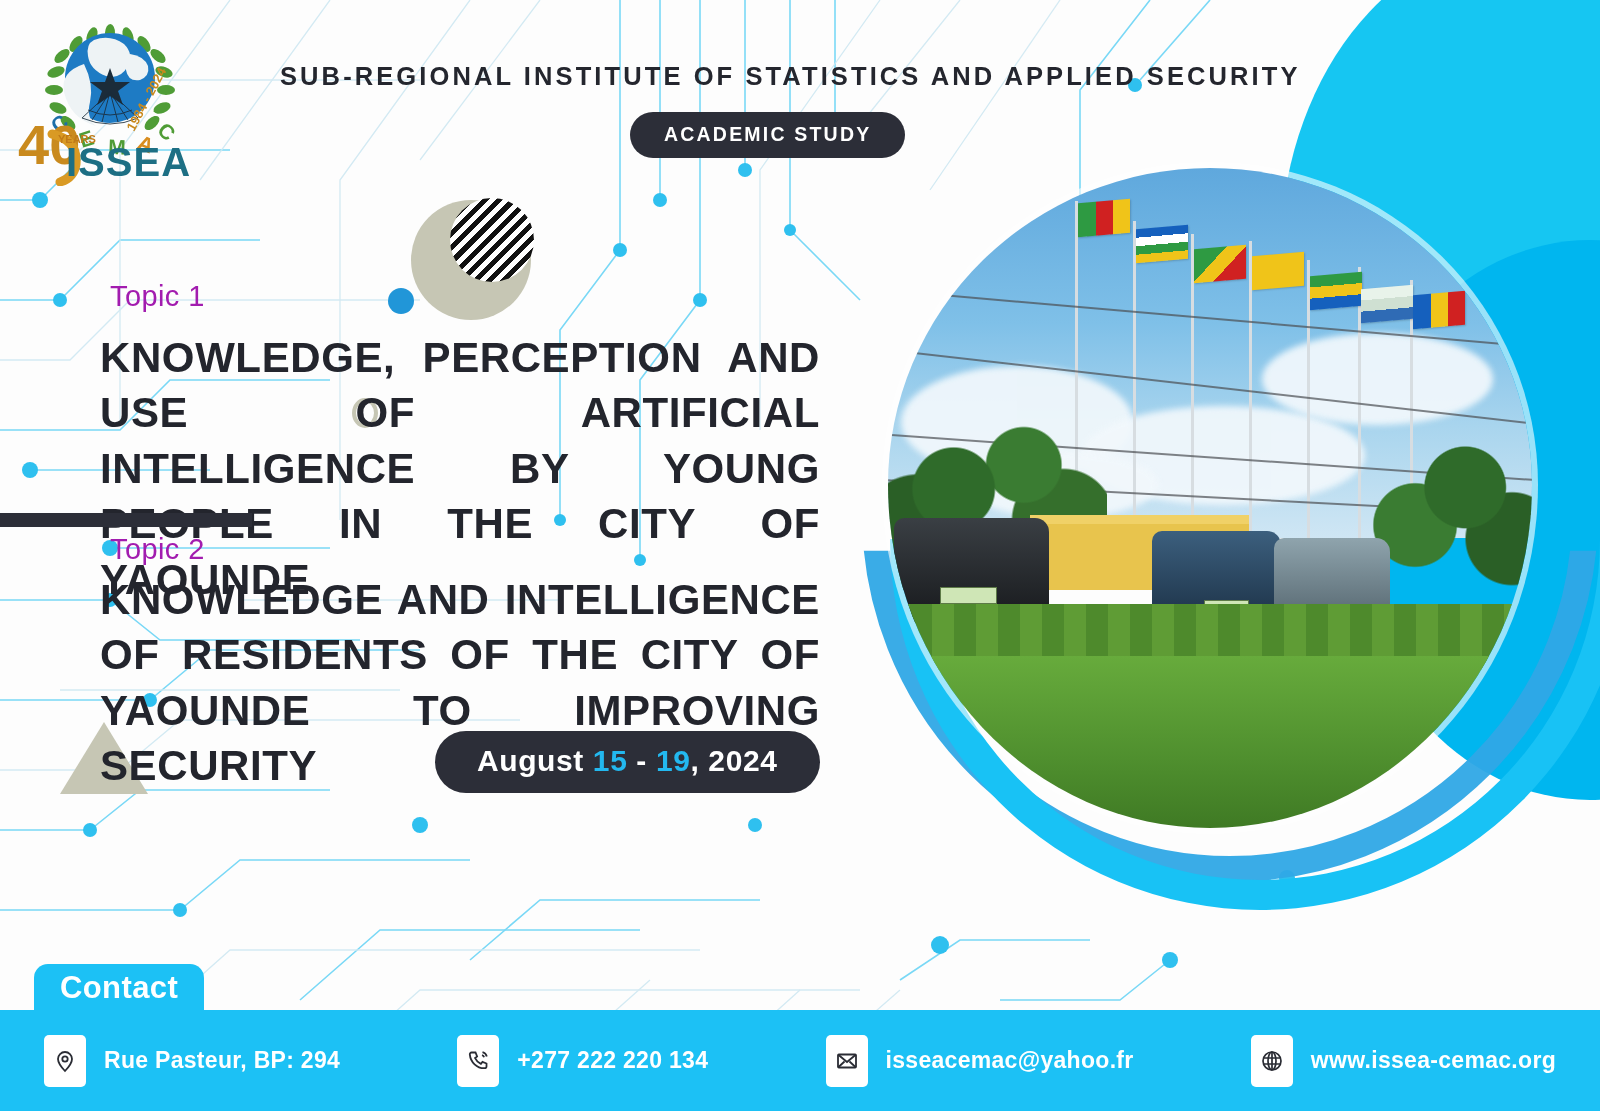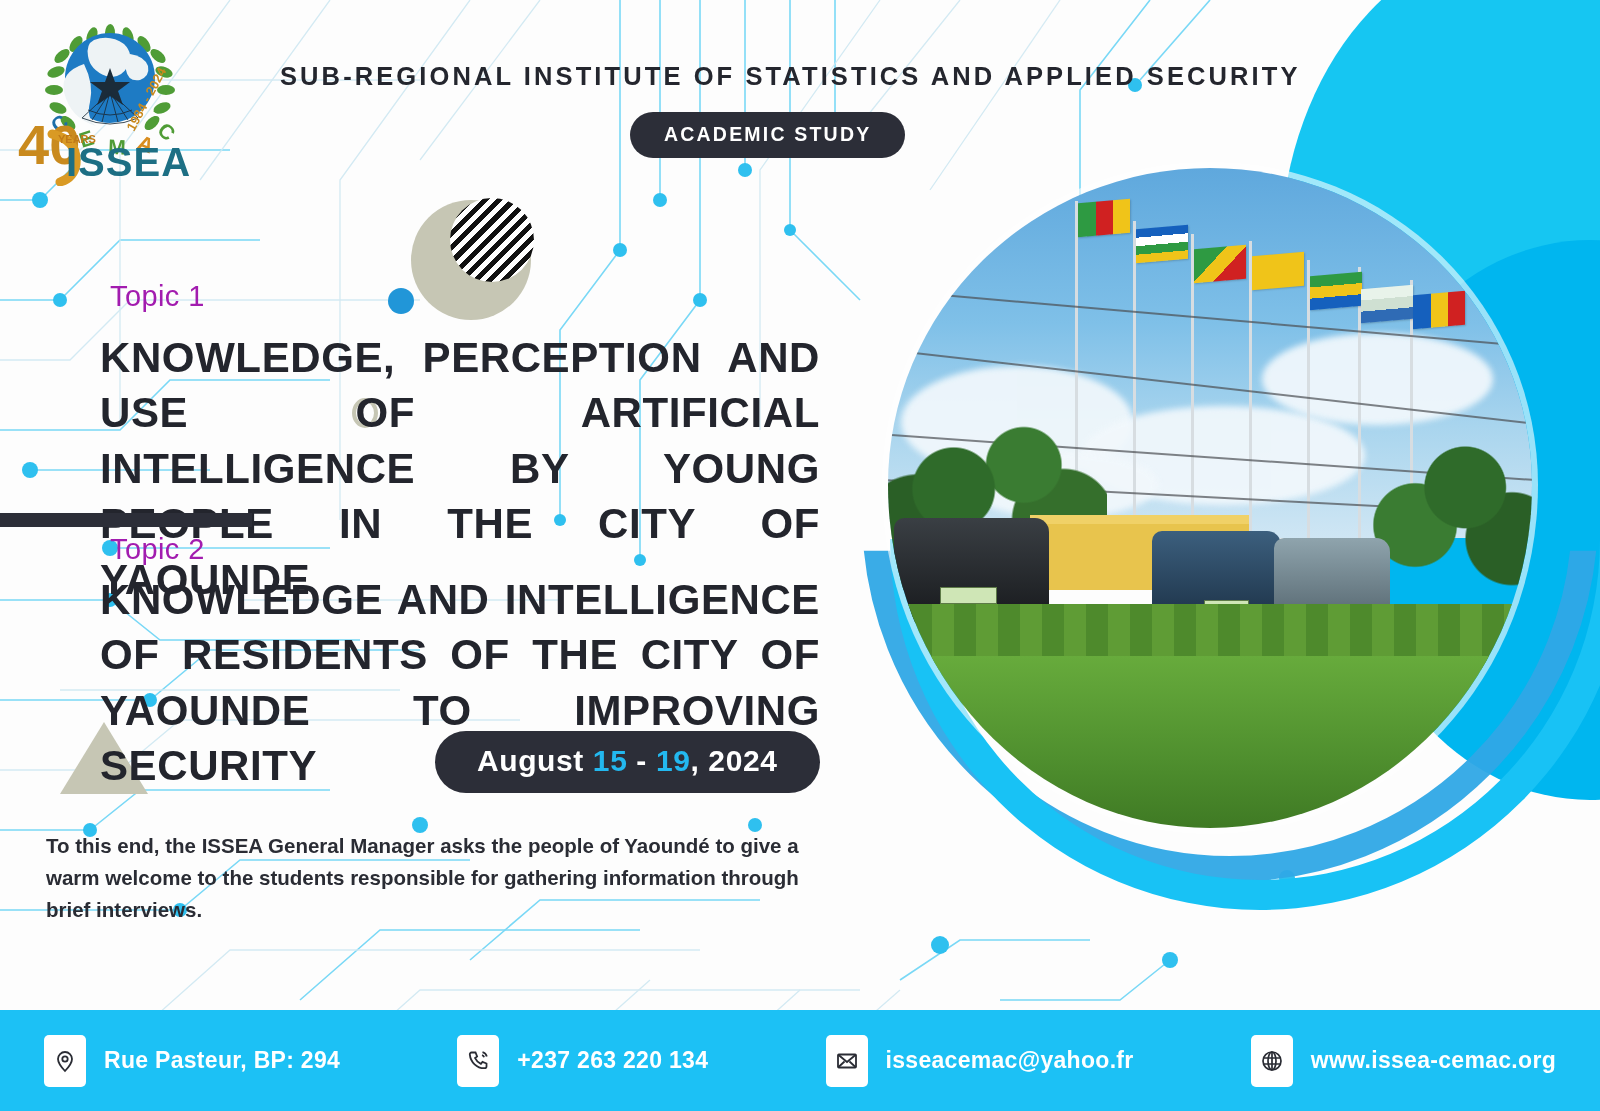--- a/index.html
+++ b/index.html
@@ -424,43 +424,43 @@
   <div class="topic-label" id="t1-label">Topic 1</div>
   <div class="topic-title" id="t1-title">KNOWLEDGE, PERCEPTION AND USE OF ARTIFICIAL INTELLIGENCE BY YOUNG PEOPLE IN THE CITY OF YAOUNDE</div>
 
   <div class="divider"></div>
 
   <div class="topic-label" id="t2-label">Topic 2</div>
   <div class="topic-title" id="t2-title">KNOWLEDGE AND INTELLIGENCE OF RESIDENTS OF THE CITY OF YAOUNDE TO IMPROVING SECURITY</div>
 
   <div class="date-pill"><span>August</span> <span class="hl">15</span><span> - </span><span class="hl">19</span><span>, 2024</span></div>
 
-  <div class="body-text">To this end, the ISSEA General Manager asks the people of Yaoundé to give a warm welcome to the students responsible for gathering information through brief interviews.</div>
-
+
+  <div class="contact-tab">Contact</div>
   <div class="footer">
     <div class="fitems">
 
       <div class="fitem">
         <span class="ficon">
           <svg viewBox="0 0 24 24" width="24" height="24" fill="none" stroke="#2a2c34" stroke-width="1.8">
             <path d="M12 22s7-7.3 7-12a7 7 0 10-14 0c0 4.7 7 12 7 12z"></path>
             <circle cx="12" cy="10" r="2.7"></circle>
           </svg>
         </span>
         <span class="ftext">Rue Pasteur, BP: 294</span>
       </div>
 
       <div class="fitem">
         <span class="ficon">
           <svg viewBox="0 0 24 24" width="24" height="24" fill="none" stroke="#2a2c34" stroke-width="1.8">
             <path d="M6.5 3.5h3l1.6 4-2 1.6a12 12 0 005.8 5.8l1.6-2 4 1.6v3c0 1-.8 1.8-1.8 1.7C10.9 19.5 4.5 13.1 3.8 5.3 3.7 4.3 4.5 3.5 5.5 3.5z"></path>
             <path d="M16.5 3.2a6 6 0 014.3 4.3M16 6.2a3 3 0 012.1 2.1"></path>
           </svg>
         </span>
-        <span class="ftext">+237 263 220 134</span>
+        <span class="ftext">+277 222 220 134</span>
       </div>
 
       <div class="fitem">
         <span class="ficon">
           <svg viewBox="0 0 24 24" width="24" height="24" fill="none" stroke="#2a2c34" stroke-width="1.8">
             <rect x="3" y="5.5" width="18" height="13" rx="1"></rect>
             <path d="M3 5.5l9 7.5 9-7.5M3 18.5l6.5-6M21 18.5l-6.5-6"></path>
           </svg>
         </span>
         <span class="ftext">isseacemac@yahoo.fr</span>

